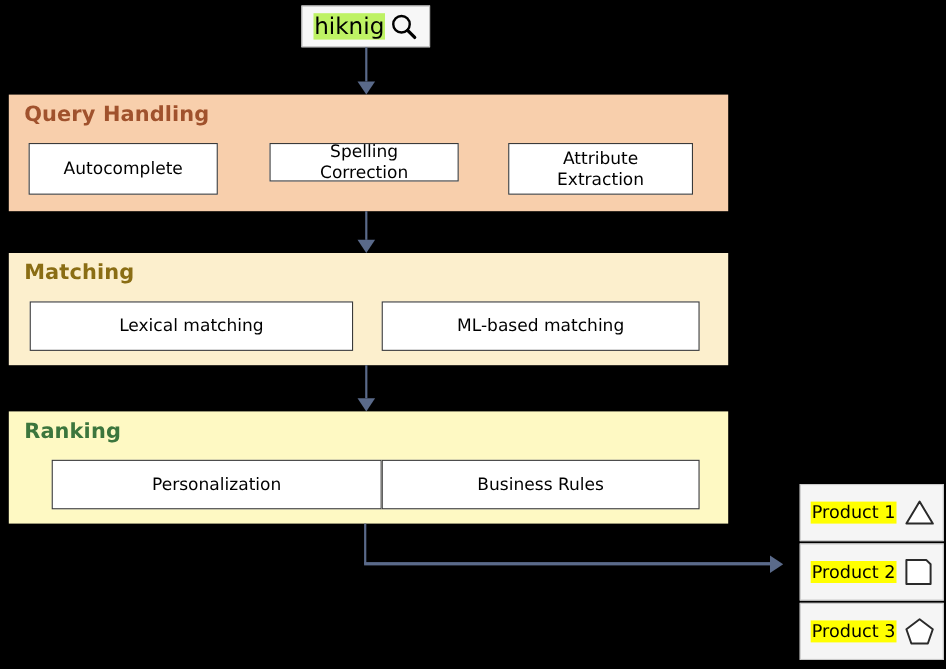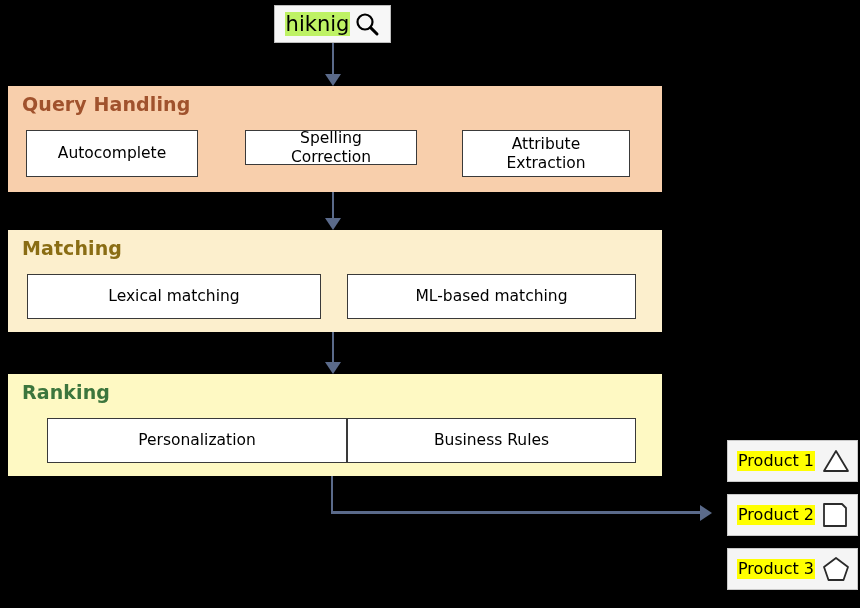--- a/index.html
+++ b/index.html
@@ -102,21 +102,21 @@
     border-top: 8px solid transparent;
     border-bottom: 8px solid transparent;
     border-left: 12px solid #5a6a8a;
   }
 
   
   .product-card {
     position: absolute;
     left: 727px;
     width: 131px;
-    height: 42px;
+    height: 52px;
     background: #f5f5f5;
     border: 1px solid #c9c9c9;
     box-sizing: border-box;
     display: flex;
     align-items: center;
     padding-left: 9px;
     gap: 6px;
   }
   .product-label {
     background: #ffff00;

